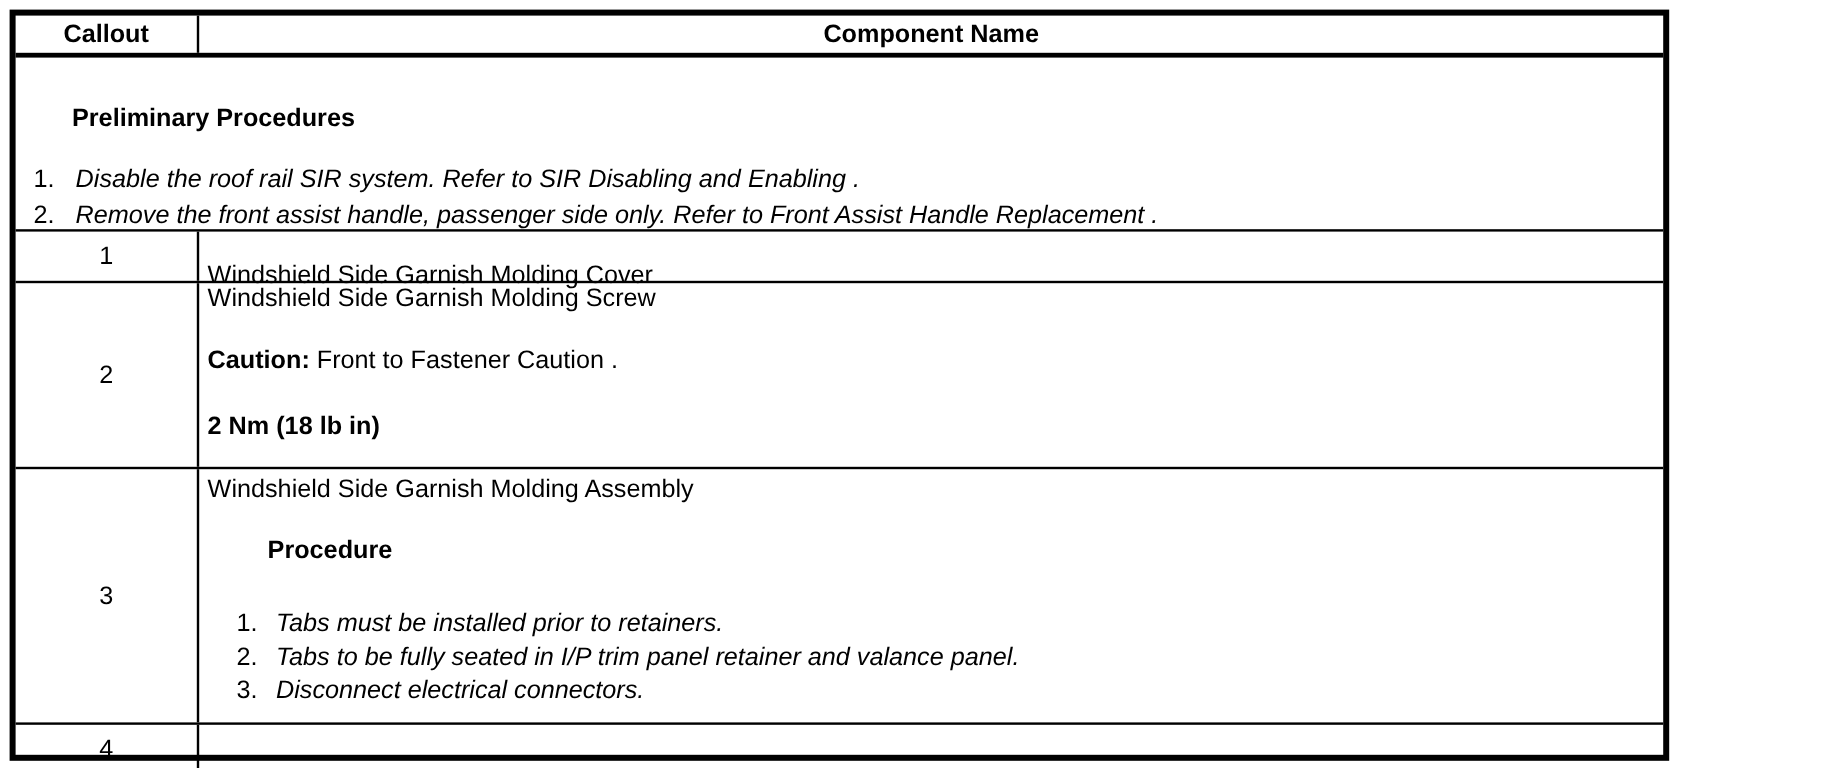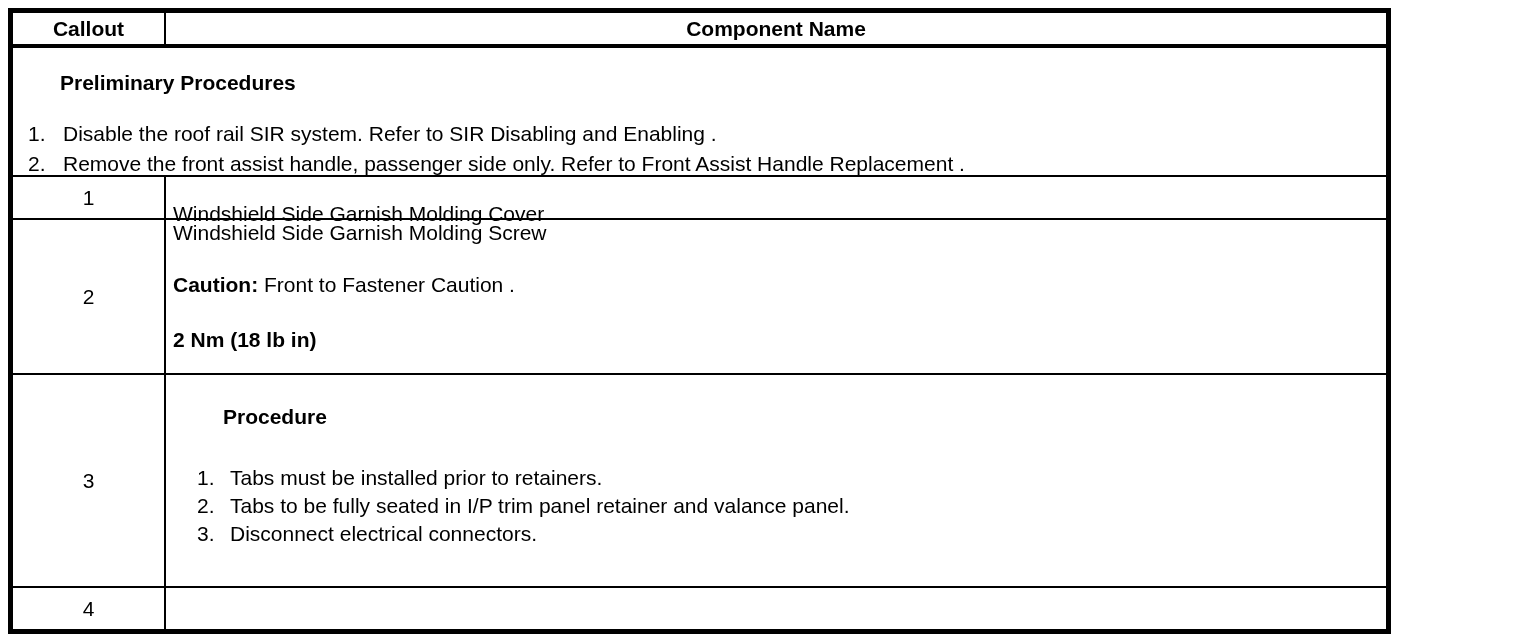--- a/index.html
+++ b/index.html
@@ -49,20 +49,21 @@
     display: flex;
     align-items: center;
     justify-content: center;
   }
   
   .prelim-row {
     height: 129px;
     box-sizing: border-box;
     border-bottom: 2px solid #000000;
     padding-top: 22px;
+    margin-top: 16px;
   }
   .prelim-title {
     font-weight: bold;
     line-height: 26px;
     margin: 0 0 0 47px;
   }
   .prelim-list {
     margin-top: 23px;
   }
   .num-item {
@@ -71,20 +72,21 @@
   }
   .num-item .num {
     flex: none;
     width: 35px;
     padding-left: 15px;
     box-sizing: content-box;
   }
   .num-item .txt {
     flex: 1;
     min-width: 0;
+    font-style: italic;
   }
   
   .row {
     display: flex;
     box-sizing: border-box;
     border-bottom: 2px solid #000000;
   }
   .row-1 { height: 43px; }
   .row-2 { height: 155px; }
   .row-3 { height: 213px; }
@@ -168,20 +170,21 @@
     <div class="comp-cell">
       <p class="part-name">Windshield Side Garnish Molding Screw</p>
       <p class="caution-line"><span class="bold">Caution:</span><span> Front to Fastener Caution .</span></p>
       <p class="bold">2 Nm (18 lb in)</p>
     </div>
   </div>
 
   <div class="row row-3">
     <div class="callout-cell">3</div>
     <div class="comp-cell">
+      <p>Windshield Side Garnish Molding Assembly</p>
       <div class="procedure-title">Procedure</div>
       <div class="procedure-list">
         <div class="num-item">
           <span class="num">1.</span>
           <span class="txt">Tabs must be installed prior to retainers.</span>
         </div>
         <div class="num-item">
           <span class="num">2.</span>
           <span class="txt">Tabs to be fully seated in I/P trim panel retainer and valance panel.</span>
         </div>

